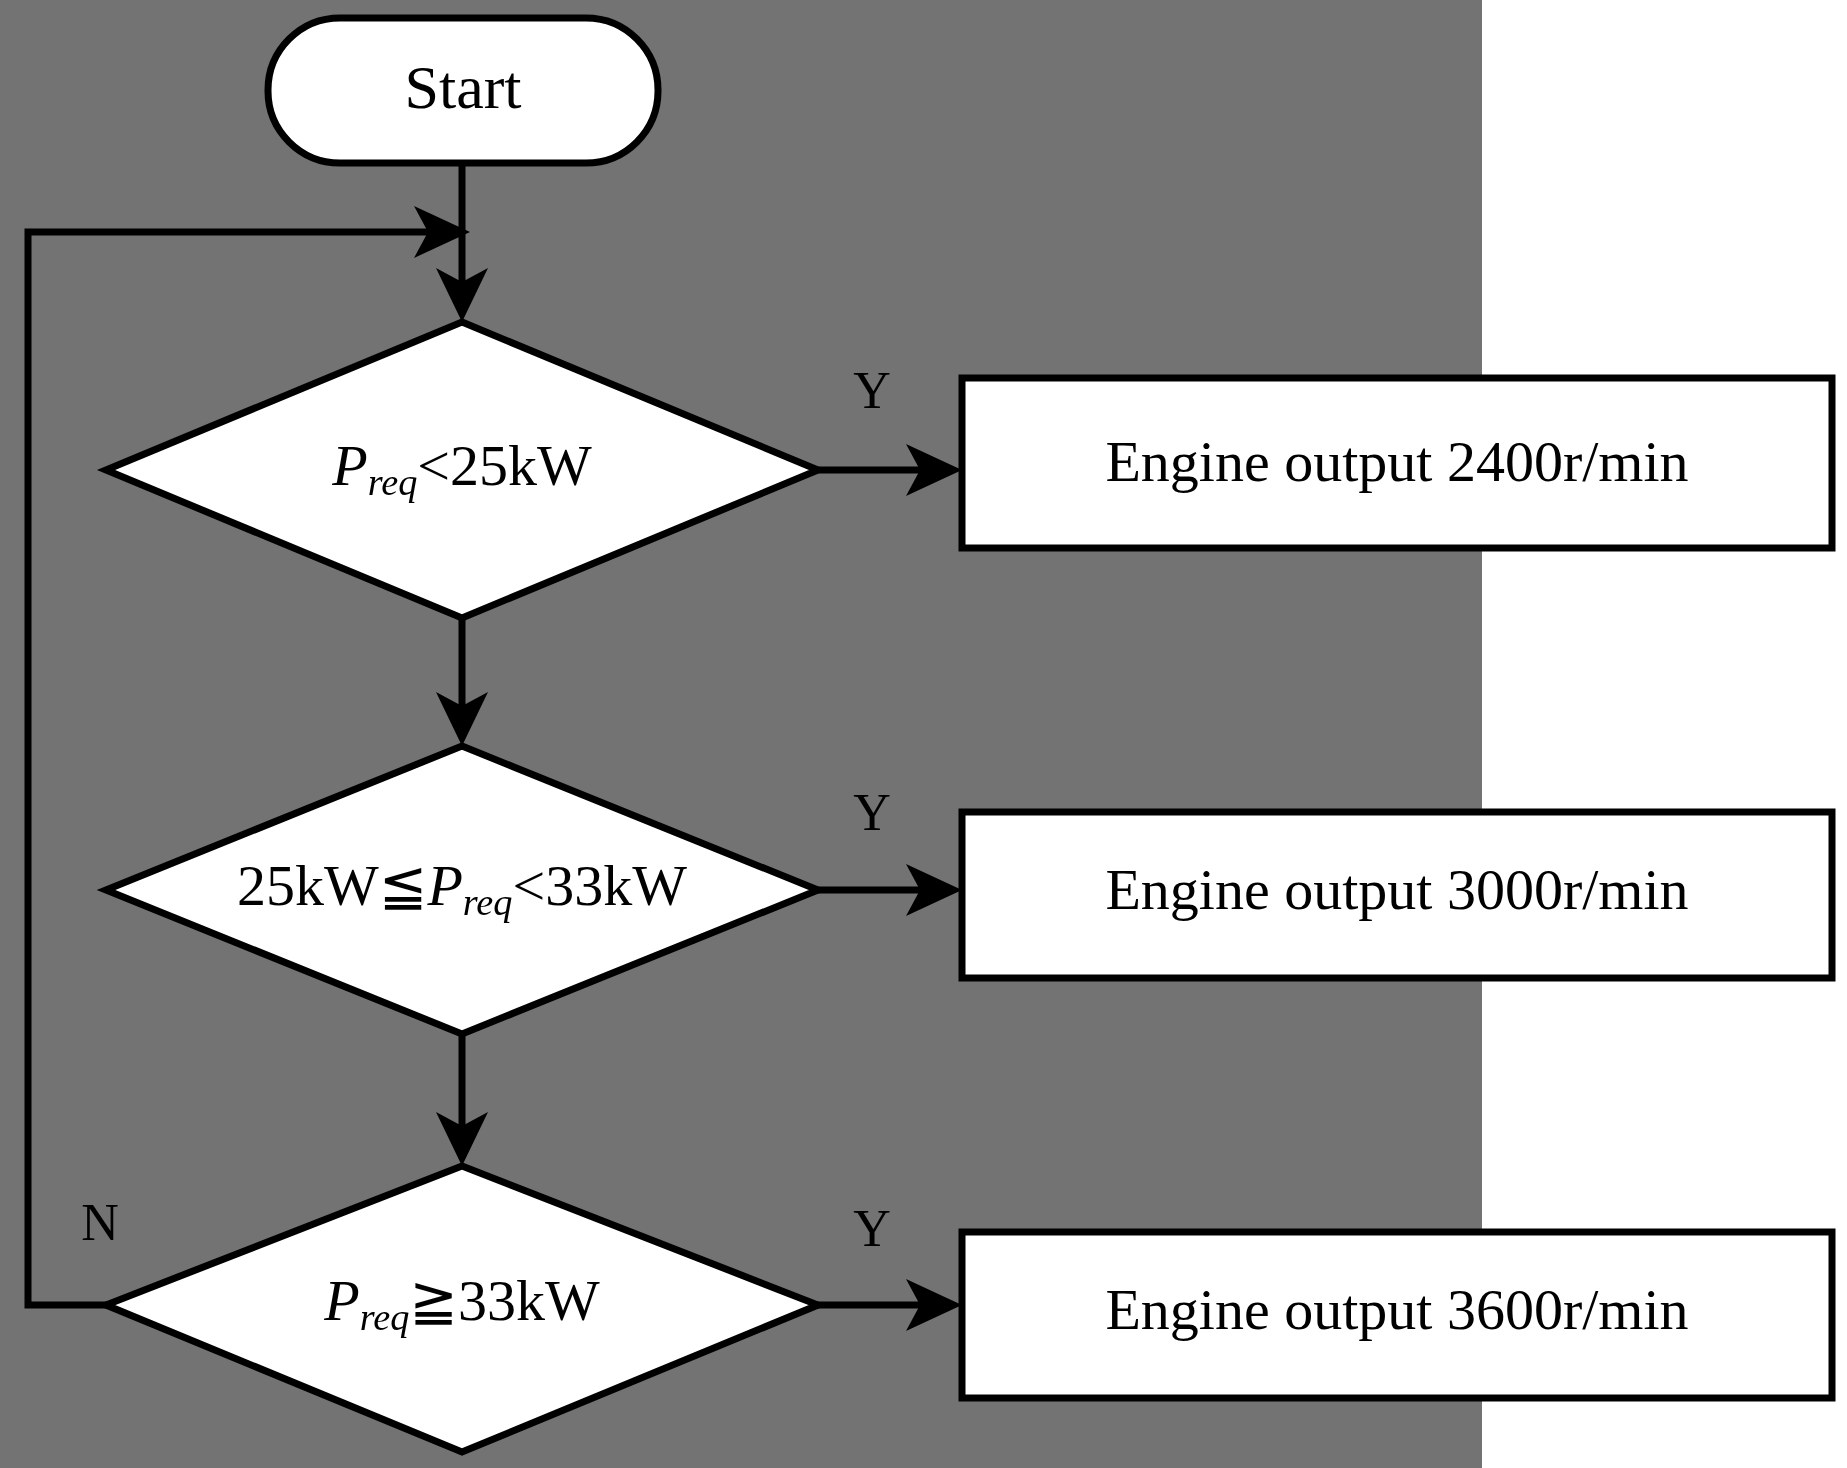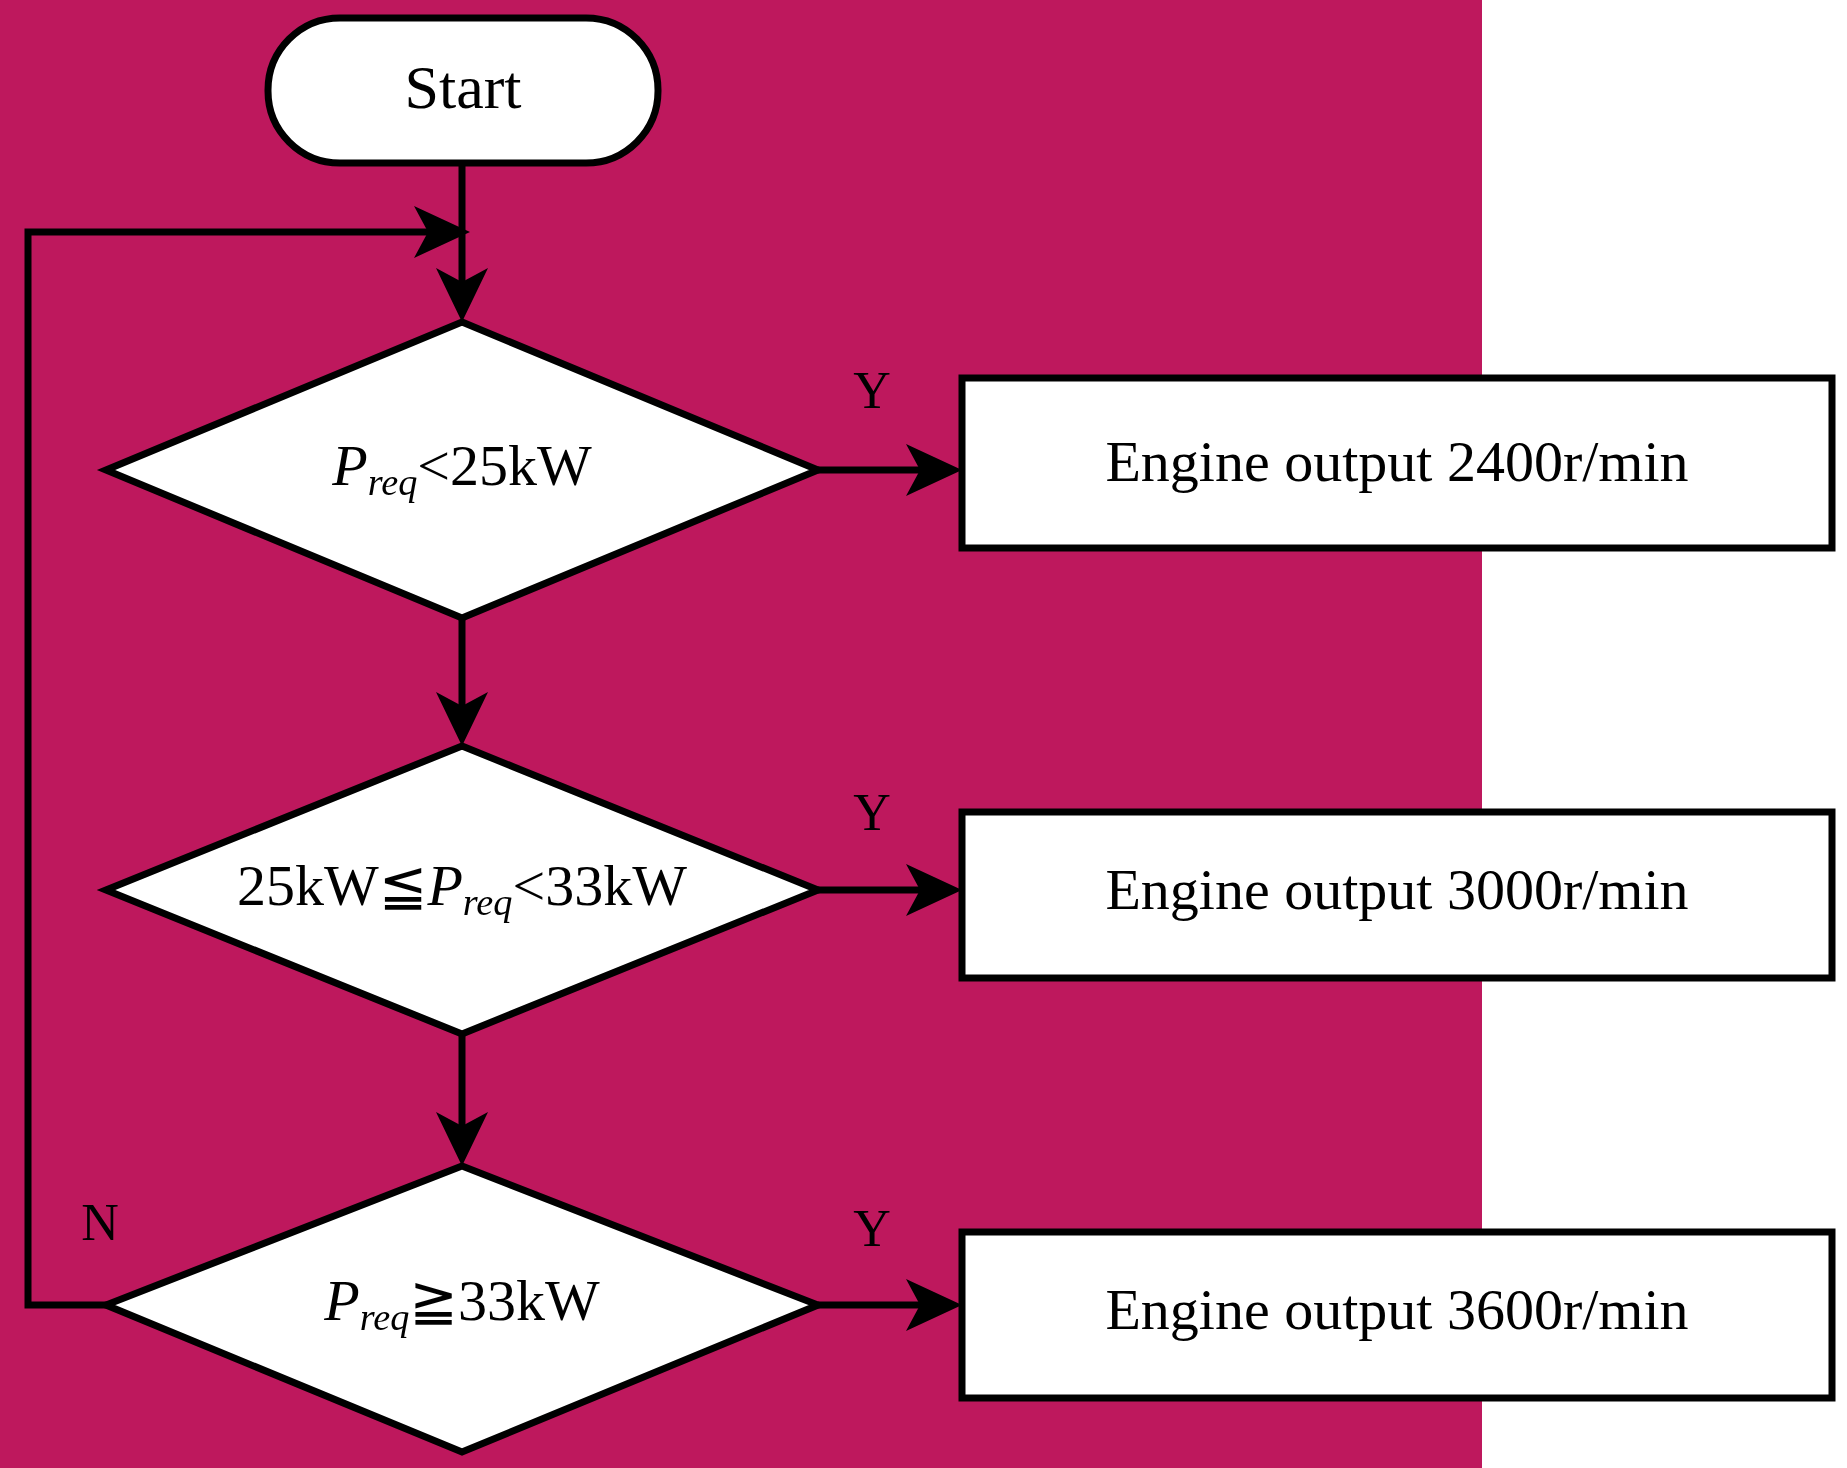--- a/index.html
+++ b/index.html
@@ -10,21 +10,21 @@
   body {
     width: 1847px;
     height: 1468px;
     overflow: hidden;
     font-family: "Liberation Serif", "DejaVu Serif", serif;
   }
   #flowchart-root {
     position: relative;
     width: 1482px;
     height: 1468px;
-    background: #be185d;
+    background: #737373;
   }
   svg.fc {
     display: block;
     width: 1847px;
     height: 1468px;
   }
   .shape-stroke {
     fill: #ffffff;
     stroke: #000000;
     stroke-width: 7;

